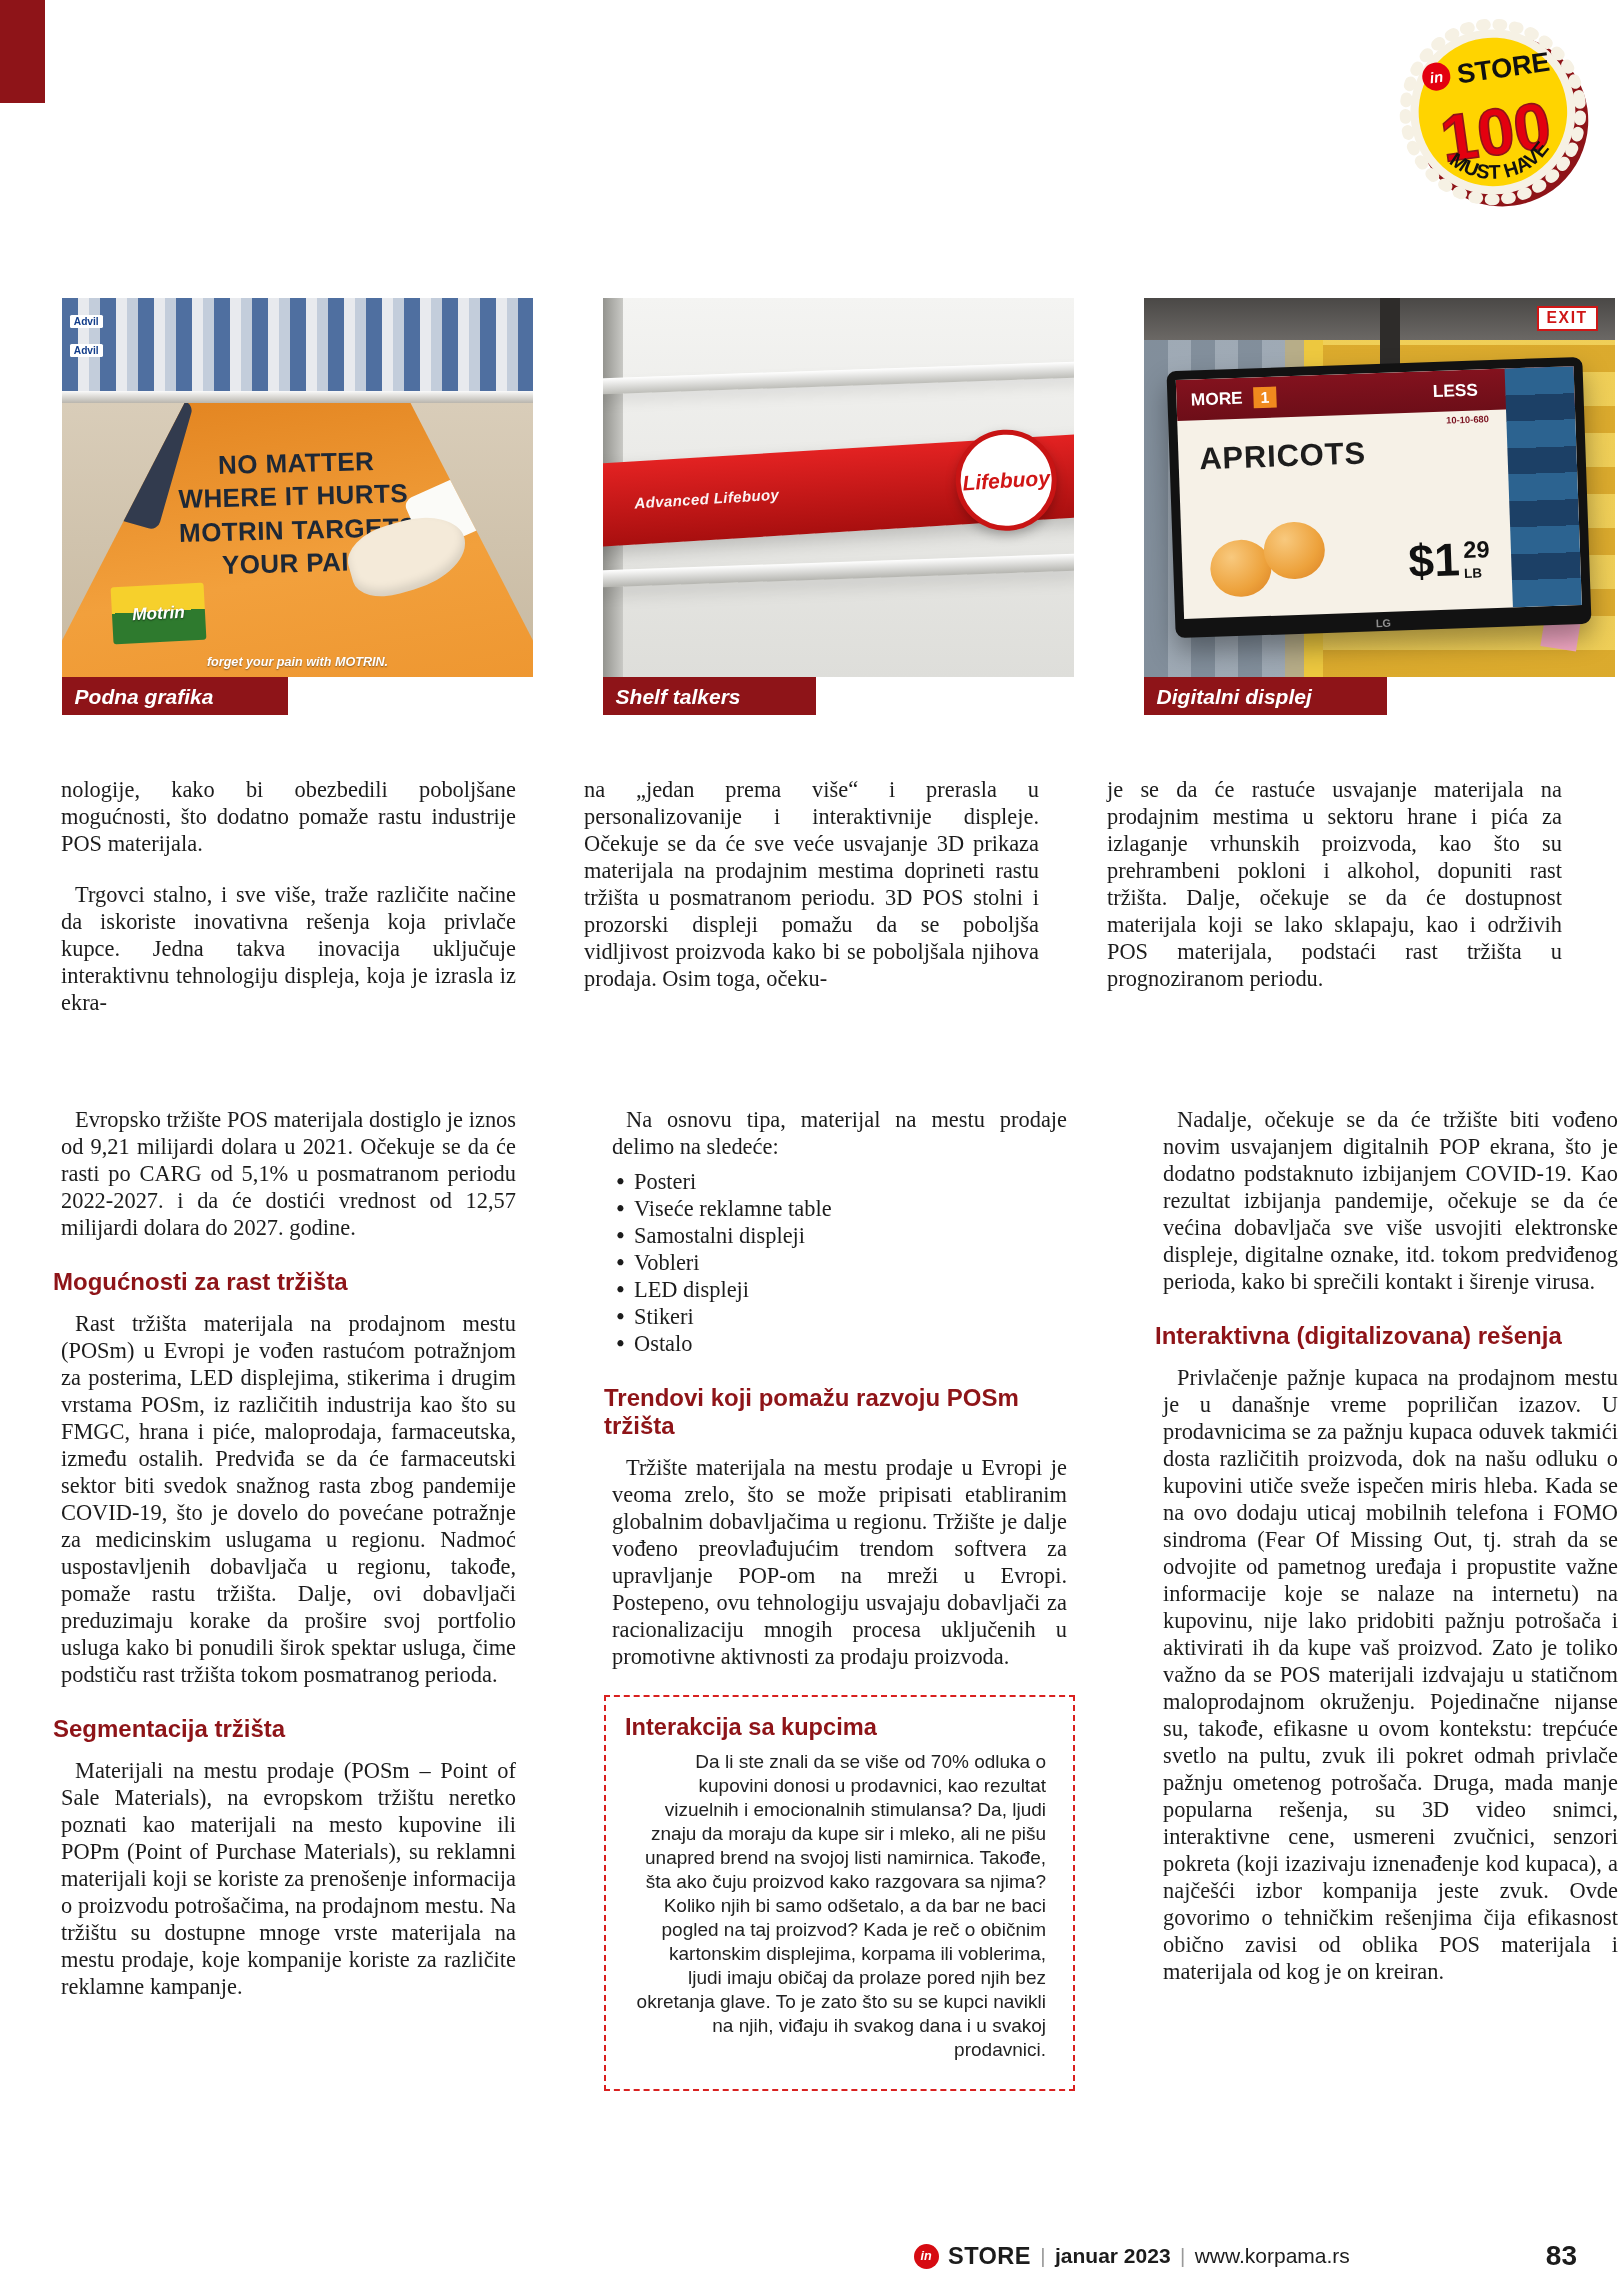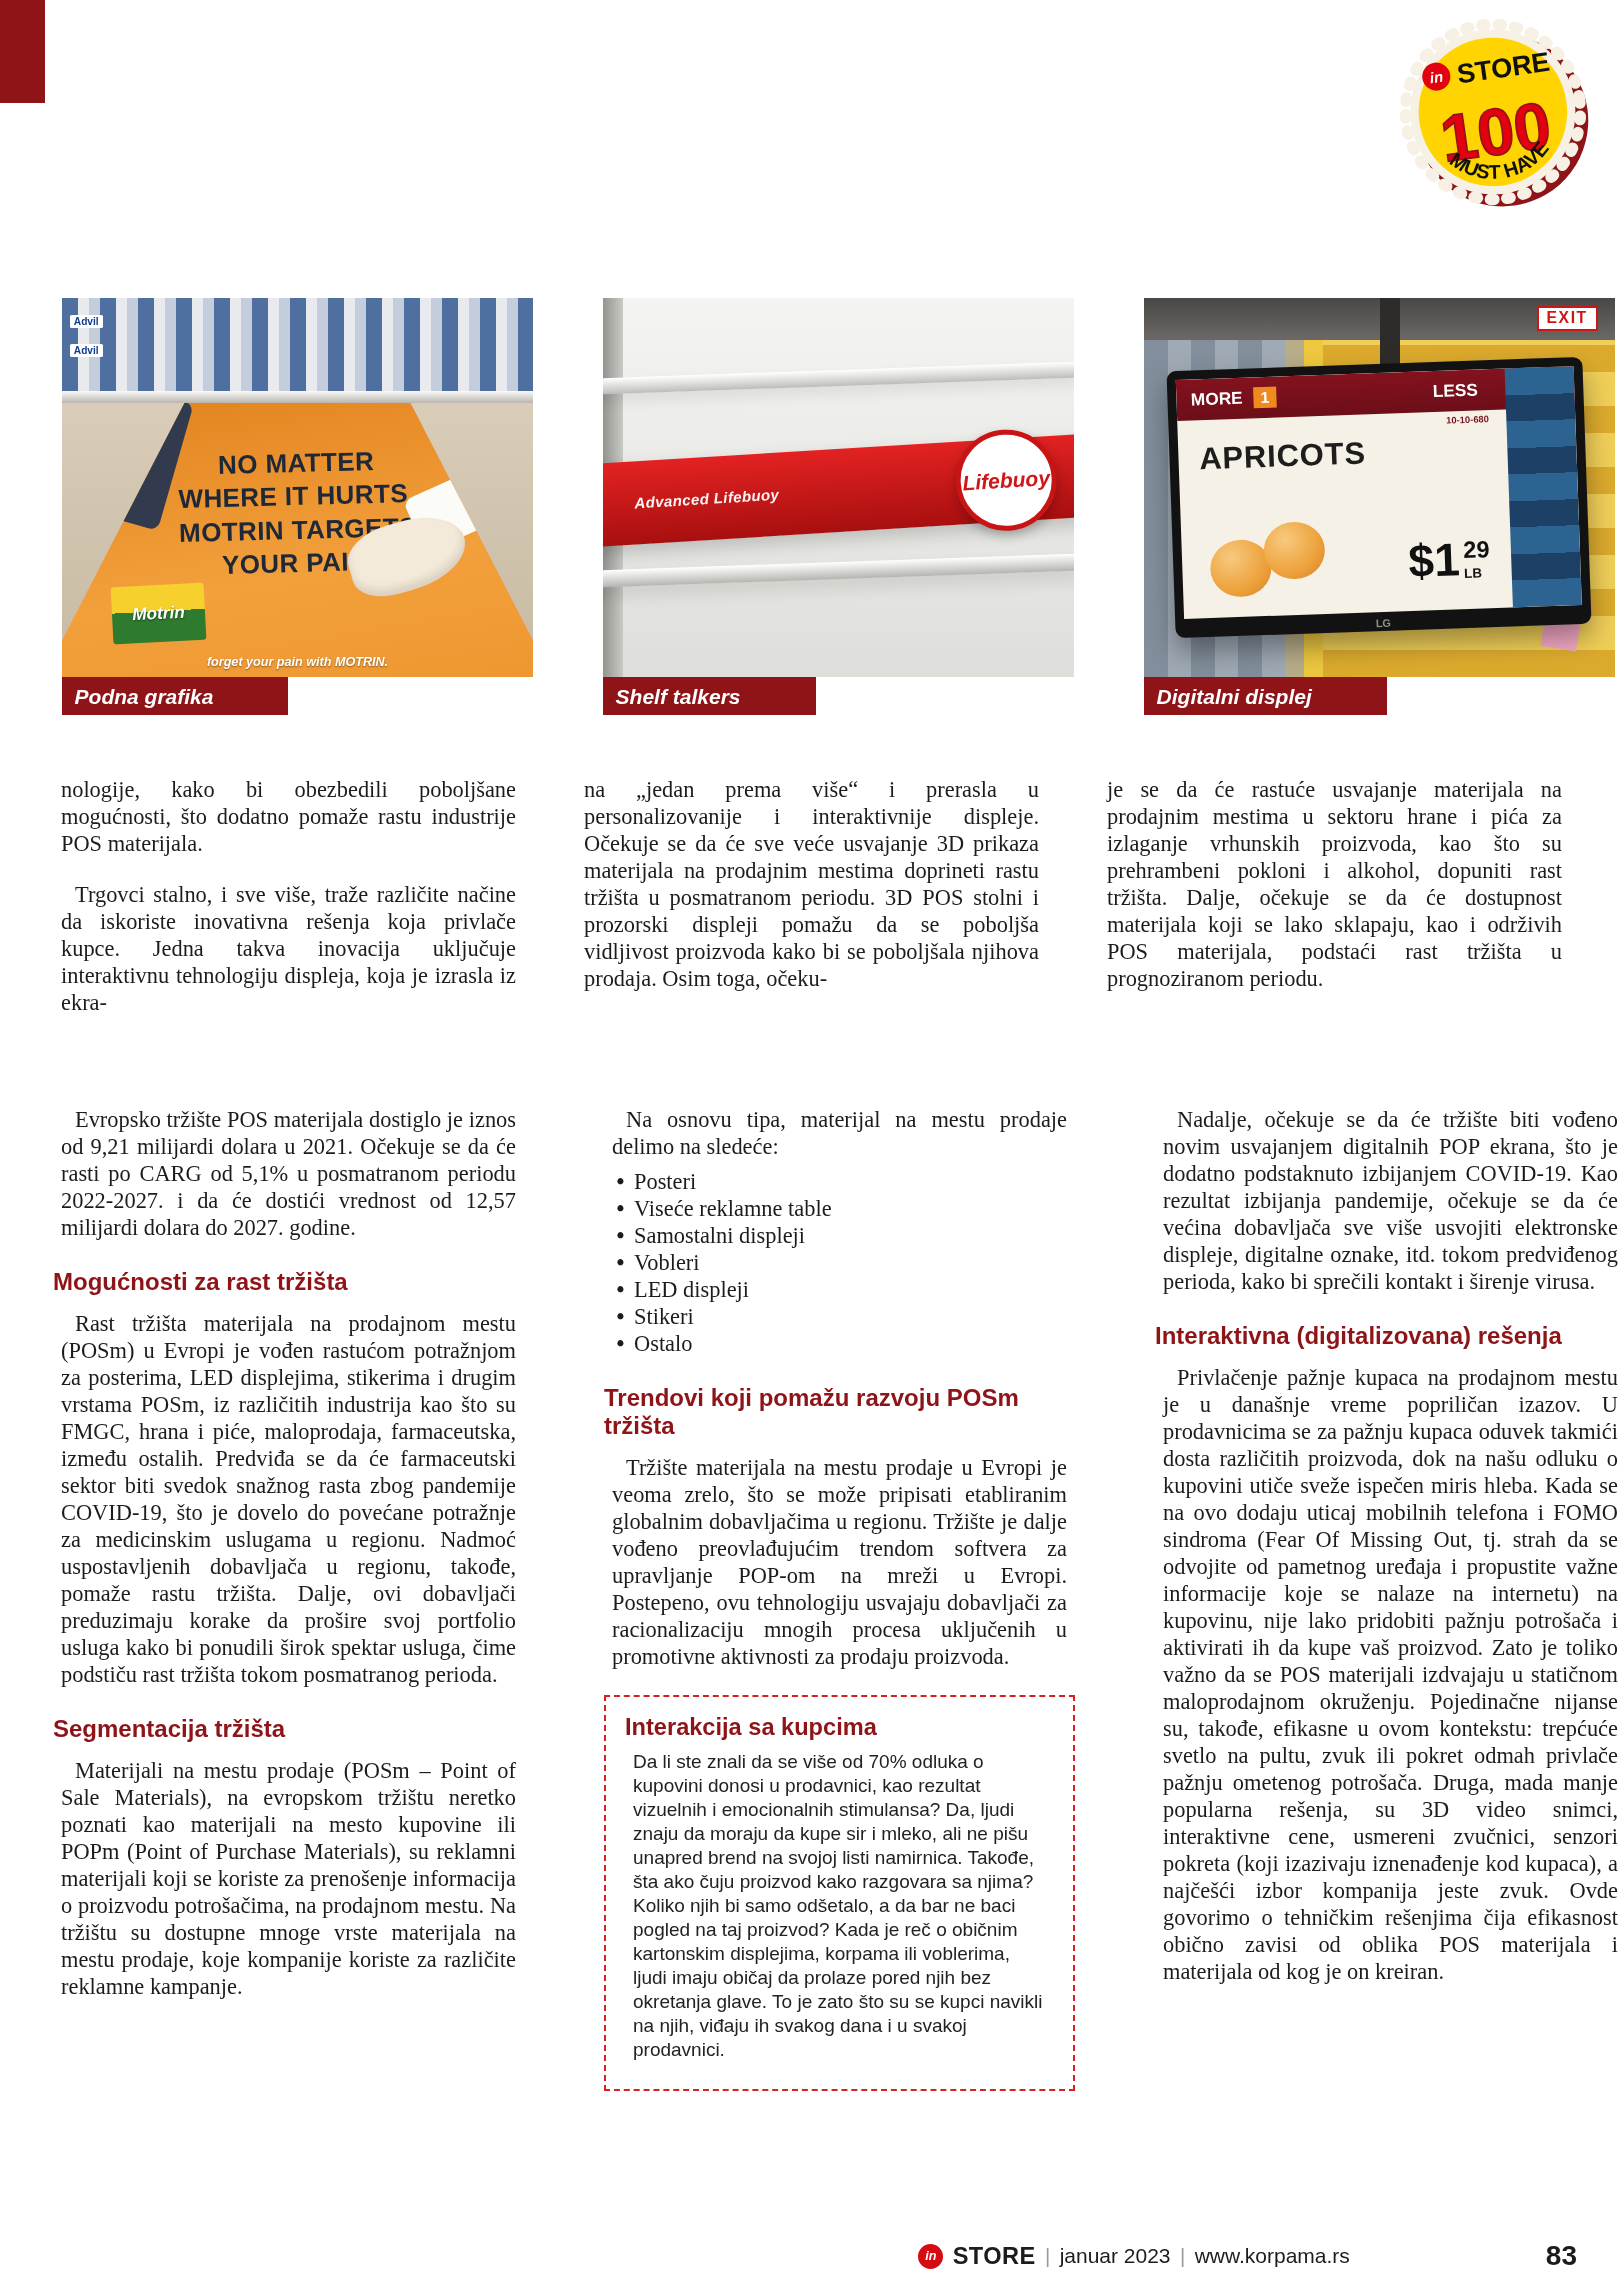--- a/index.html
+++ b/index.html
@@ -116,31 +116,31 @@
   .bullets{list-style:none;margin:3.1px 0 7.9px;padding:0 0 0 11px}
   .bullets li{position:relative;padding-left:19px}
   .bullets li::before{content:"\2022";position:absolute;left:1.6px;top:0;font-weight:700}
 
   .headline{position:absolute;left:50px;top:999px;margin:0;
     font:700 52px/1 "Liberation Sans",sans-serif;color:var(--red);letter-spacing:-1.2px}
 
   .kupci-box{border:2.4px dashed var(--bright-red);padding:15.7px 19px 19px;margin-top:25px;
     font-family:"Liberation Sans",sans-serif;text-align:left}
   .box-title{font:700 23.6px/1.2 "Liberation Sans",sans-serif;color:var(--red);margin:0 0 9.4px}
-  .box-text{font-size:19px;line-height:24px;color:#222;margin:0;text-align:left}
+  .box-text{font-size:19px;line-height:24px;color:#222;margin:0;text-align:right}
 
   
   .footer{position:absolute;left:53px;right:46px;top:2240px;display:flex;align-items:center;
     font-family:"Liberation Sans",sans-serif}
   .footer-group{margin-left:auto;margin-right:196px;display:flex;align-items:center;gap:9.4px}
   .in-dot{width:25px;height:25px;border-radius:50%;background:#d60b12;color:#fff;display:flex;
     align-items:center;justify-content:center;font:italic 700 12.6px "Liberation Sans",sans-serif}
   .footer-brand{font-weight:700;font-size:23.6px;letter-spacing:0.4px}
   .fsep{color:#999;font-size:20.4px}
-  .footer-date{font-weight:400;font-size:21px}
+  .footer-date{font-weight:700;font-size:21px}
   .footer-url{font-size:21px}
   .page-num{font-weight:700;font-size:28px}
 </style>
 </head>
 <body>
 
 <div class="page">
 
   <div class="corner-stripe"></div>
 

